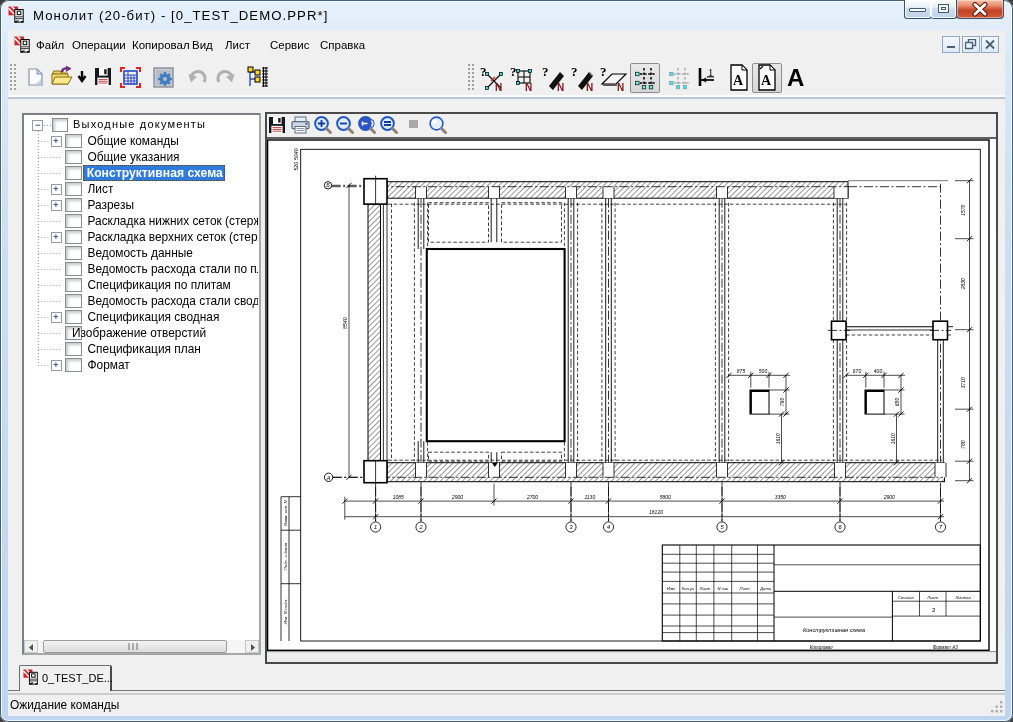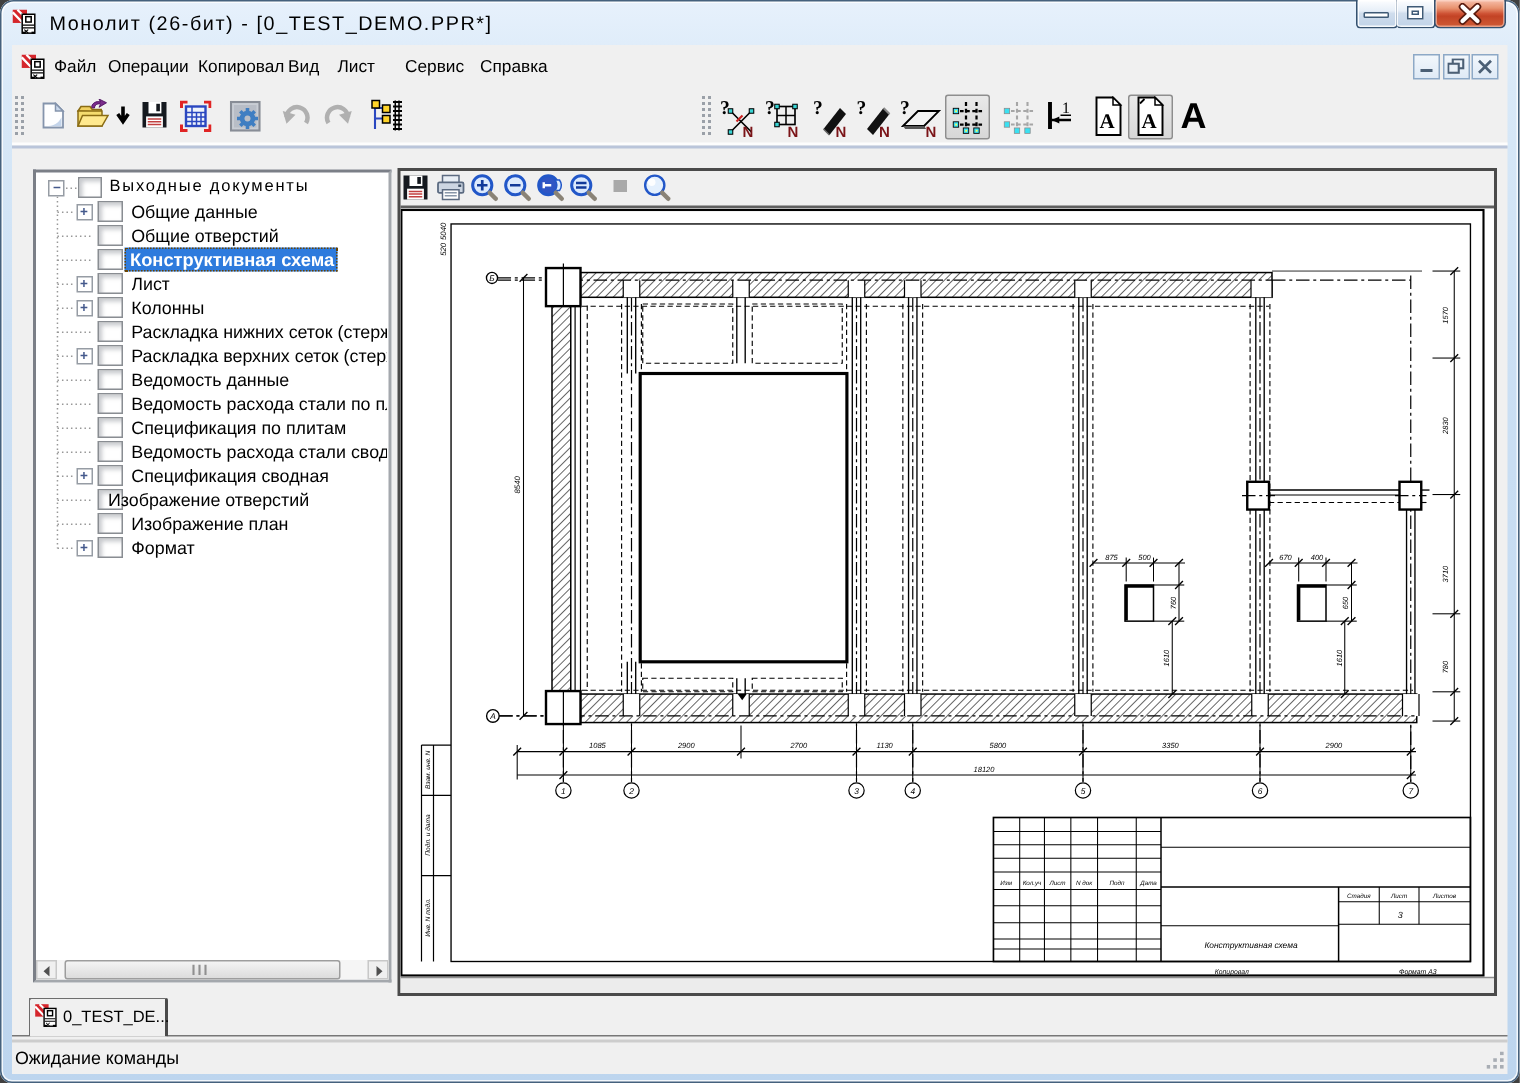--- a/index.html
+++ b/index.html
@@ -5,21 +5,21 @@
 #win{left:0;top:0;width:1013px;height:722px;border-radius:9px 9px 8px 8px;overflow:hidden;
 background:linear-gradient(180deg,#e7f1fc 0%,#d9e9f8 8%,#cce0f4 30%,#bdd5ee 100%);
 box-shadow:inset 0 0 0 1px #45617d, inset 0 0 0 2px rgba(255,255,255,.8)}
 #client{left:8px;top:30px;width:997px;height:686px;background:#f0f0f0}
 .t12{font-size:11.9px;color:#000;white-space:nowrap}
 .mn{font-size:11.5px;color:#000;white-space:nowrap}
 </style></head><body>
 <div id="win"></div>
 <div id="client"></div>
 
-<div style="left:33px;top:6.5px;font-size:13.2px;letter-spacing:1.05px;padding-top:1.5px;color:#000;white-space:nowrap">Монолит (26-бит) - [0_TEST_DEMO.PPR*]</div>
+<div style="left:33px;top:6.5px;font-size:13.2px;letter-spacing:1.05px;padding-top:1.5px;color:#000;white-space:nowrap">Монолит (20-бит) - [0_TEST_DEMO.PPR*]</div>
 <div style="left:8px;top:6px;width:17px;height:17px">
 <svg width="17" height="17" viewBox="0 0 17 17">
 <rect x="0.5" y="0.5" width="9.5" height="8.8" fill="#d5262c"></rect>
 <path d="M0.5,2.2 L7.3,9.3 M3.6,0.5 L10,6.8" stroke="#fff" stroke-width="1.5"></path>
 <rect x="6.8" y="3.5" width="8.4" height="12.6" fill="#fff" stroke="#000" stroke-width="1"></rect>
 <rect x="9.2" y="5.1" width="3.6" height="3.6" fill="#fff" stroke="#000" stroke-width="1"></rect>
 <path d="M7.3,10.8 h7.4 M7.3,12.6 h7.4" stroke="#000" stroke-width="0.8"></path>
 <path d="M8.2,13.8 l2.6,2.2 m0,-2.2 l-2.6,2.2" stroke="#000" stroke-width="0.7"></path>
 <rect x="6.8" y="15.1" width="2.3" height="1.4" fill="#000"></rect>
 <rect x="13" y="15.1" width="2.3" height="1.4" fill="#000"></rect>
@@ -282,52 +282,52 @@
       <path d="M14.3,234.5 H38"></path>
       <path d="M14.3,250.5 H25"></path>
       <path d="M20,10.5 H27"></path>
     </g>
   </svg>
 <div style="left:32.4px;top:119.5px;width:11px;height:11px;border:1px solid #969ca4;background:#fff;font:bold 9px/9px 'Liberation Sans';text-align:center;color:#44598c">−</div>
 <div style="left:51.5px;top:117.8px;width:16.5px;height:14.5px;background:#fff;border:1px solid #898d92;box-shadow:inset 2px 2px 3px rgba(115,120,130,.4)"></div>
 <div style="left:73px;top:117.5px;font-size:11px;letter-spacing:1.2px;white-space:nowrap;max-width:185px;overflow:hidden">Выходные документы</div>
 <div style="left:50.5px;top:135.5px;width:11px;height:11px;border:1px solid #969ca4;background:#fff;font:bold 9px/9px 'Liberation Sans';text-align:center;color:#44598c">+</div>
 <div style="left:65.3px;top:133.8px;width:16.5px;height:14.5px;background:#fff;border:1px solid #898d92;box-shadow:inset 2px 2px 3px rgba(115,120,130,.4)"></div>
-<div class="t12" style="left:87.5px;top:134px;max-width:170.5px;overflow:hidden">Общие данные</div>
+<div class="t12" style="left:87.5px;top:134px;max-width:170.5px;overflow:hidden">Общие команды</div>
 <div style="left:65.3px;top:149.8px;width:16.5px;height:14.5px;background:#fff;border:1px solid #898d92;box-shadow:inset 2px 2px 3px rgba(115,120,130,.4)"></div>
-<div class="t12" style="left:87.5px;top:150px;max-width:170.5px;overflow:hidden">Общие отверстий</div>
+<div class="t12" style="left:87.5px;top:150px;max-width:170.5px;overflow:hidden">Общие указания</div>
 <div style="left:65.3px;top:165.8px;width:16.5px;height:14.5px;background:#fff;border:1px solid #898d92;box-shadow:inset 2px 2px 3px rgba(115,120,130,.4)"></div>
 <div style="left:83.4px;top:164.8px;width:141.2px;height:16.4px;background:#2e7bdd;border:1px dotted #6b4400"></div>
 <div style="left:86.7px;top:166.2px;color:#fff;font:bold 12.2px 'Liberation Sans';white-space:nowrap">Конструктивная схема</div>
 <div style="left:50.5px;top:183.5px;width:11px;height:11px;border:1px solid #969ca4;background:#fff;font:bold 9px/9px 'Liberation Sans';text-align:center;color:#44598c">+</div>
 <div style="left:65.3px;top:181.8px;width:16.5px;height:14.5px;background:#fff;border:1px solid #898d92;box-shadow:inset 2px 2px 3px rgba(115,120,130,.4)"></div>
 <div class="t12" style="left:87.5px;top:182px;max-width:170.5px;overflow:hidden">Лист</div>
 <div style="left:50.5px;top:199.5px;width:11px;height:11px;border:1px solid #969ca4;background:#fff;font:bold 9px/9px 'Liberation Sans';text-align:center;color:#44598c">+</div>
 <div style="left:65.3px;top:197.8px;width:16.5px;height:14.5px;background:#fff;border:1px solid #898d92;box-shadow:inset 2px 2px 3px rgba(115,120,130,.4)"></div>
-<div class="t12" style="left:87.5px;top:198px;max-width:170.5px;overflow:hidden">Колонны</div>
+<div class="t12" style="left:87.5px;top:198px;max-width:170.5px;overflow:hidden">Разрезы</div>
 <div style="left:65.3px;top:213.8px;width:16.5px;height:14.5px;background:#fff;border:1px solid #898d92;box-shadow:inset 2px 2px 3px rgba(115,120,130,.4)"></div>
 <div class="t12" style="left:87.5px;top:214px;max-width:170.5px;overflow:hidden">Раскладка нижних сеток (стержне</div>
 <div style="left:50.5px;top:231.5px;width:11px;height:11px;border:1px solid #969ca4;background:#fff;font:bold 9px/9px 'Liberation Sans';text-align:center;color:#44598c">+</div>
 <div style="left:65.3px;top:229.8px;width:16.5px;height:14.5px;background:#fff;border:1px solid #898d92;box-shadow:inset 2px 2px 3px rgba(115,120,130,.4)"></div>
 <div class="t12" style="left:87.5px;top:230px;max-width:170.5px;overflow:hidden">Раскладка верхних сеток (стержне</div>
 <div style="left:65.3px;top:245.8px;width:16.5px;height:14.5px;background:#fff;border:1px solid #898d92;box-shadow:inset 2px 2px 3px rgba(115,120,130,.4)"></div>
 <div class="t12" style="left:87.5px;top:246px;max-width:170.5px;overflow:hidden">Ведомость данные</div>
 <div style="left:65.3px;top:261.8px;width:16.5px;height:14.5px;background:#fff;border:1px solid #898d92;box-shadow:inset 2px 2px 3px rgba(115,120,130,.4)"></div>
 <div class="t12" style="left:87.5px;top:262px;max-width:170.5px;overflow:hidden">Ведомость расхода стали по плита</div>
 <div style="left:65.3px;top:277.8px;width:16.5px;height:14.5px;background:#fff;border:1px solid #898d92;box-shadow:inset 2px 2px 3px rgba(115,120,130,.4)"></div>
 <div class="t12" style="left:87.5px;top:278px;max-width:170.5px;overflow:hidden">Спецификация по плитам</div>
 <div style="left:65.3px;top:293.8px;width:16.5px;height:14.5px;background:#fff;border:1px solid #898d92;box-shadow:inset 2px 2px 3px rgba(115,120,130,.4)"></div>
 <div class="t12" style="left:87.5px;top:294px;max-width:170.5px;overflow:hidden">Ведомость расхода стали сводная</div>
 <div style="left:50.5px;top:311.5px;width:11px;height:11px;border:1px solid #969ca4;background:#fff;font:bold 9px/9px 'Liberation Sans';text-align:center;color:#44598c">+</div>
 <div style="left:65.3px;top:309.8px;width:16.5px;height:14.5px;background:#fff;border:1px solid #898d92;box-shadow:inset 2px 2px 3px rgba(115,120,130,.4)"></div>
 <div class="t12" style="left:87.5px;top:310px;max-width:170.5px;overflow:hidden">Спецификация сводная</div>
 <div style="left:65.3px;top:325.8px;width:16.5px;height:14.5px;background:#fff;border:1px solid #898d92;box-shadow:inset 2px 2px 3px rgba(115,120,130,.4)"></div>
 <div class="t12" style="left:72px;top:326px;max-width:170.5px;overflow:hidden">Изображение отверстий</div>
 <div style="left:65.3px;top:341.8px;width:16.5px;height:14.5px;background:#fff;border:1px solid #898d92;box-shadow:inset 2px 2px 3px rgba(115,120,130,.4)"></div>
-<div class="t12" style="left:87.5px;top:342px;max-width:170.5px;overflow:hidden">Изображение план</div>
+<div class="t12" style="left:87.5px;top:342px;max-width:170.5px;overflow:hidden">Спецификация план</div>
 <div style="left:50.5px;top:359.5px;width:11px;height:11px;border:1px solid #969ca4;background:#fff;font:bold 9px/9px 'Liberation Sans';text-align:center;color:#44598c">+</div>
 <div style="left:65.3px;top:357.8px;width:16.5px;height:14.5px;background:#fff;border:1px solid #898d92;box-shadow:inset 2px 2px 3px rgba(115,120,130,.4)"></div>
 <div class="t12" style="left:87.5px;top:358px;max-width:170.5px;overflow:hidden">Формат</div>
 <div style="left:24px;top:640px;width:235px;height:13px;background:#f5f5f5"></div>
 <div style="left:24px;top:640px;width:14px;height:13px;background:#f0f0f0;border:1px solid #c8c8c8"></div>
 <svg style="position:absolute;left:28px;top:643.5px" width="6" height="7">
     <path d="M5,0 L1,3.5 L5,7 z" fill="#505050"></path>
   </svg>
 <div style="left:245px;top:640px;width:14px;height:13px;background:#f0f0f0;border:1px solid #c8c8c8"></div>
 <svg style="position:absolute;left:249.5px;top:643.5px" width="6" height="7">

